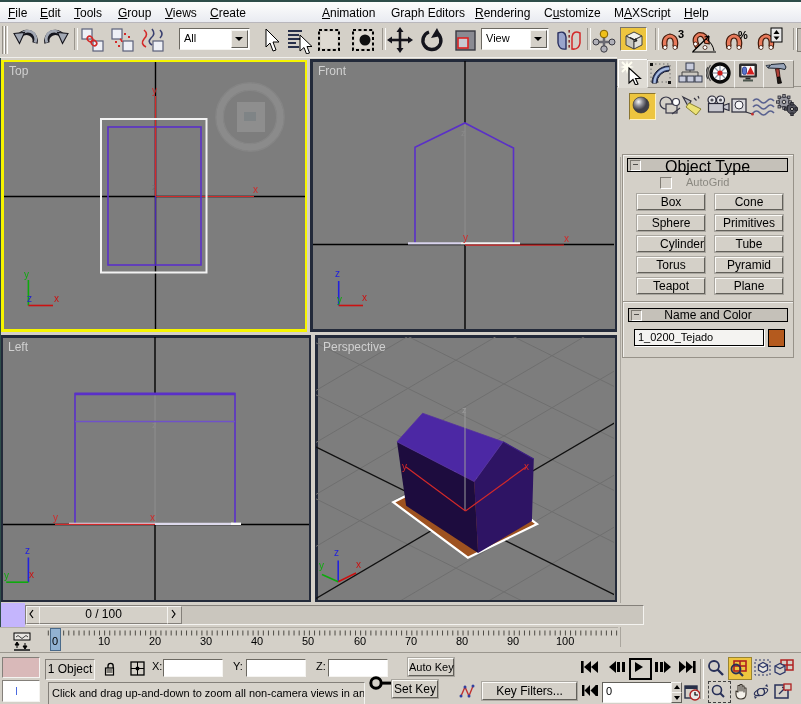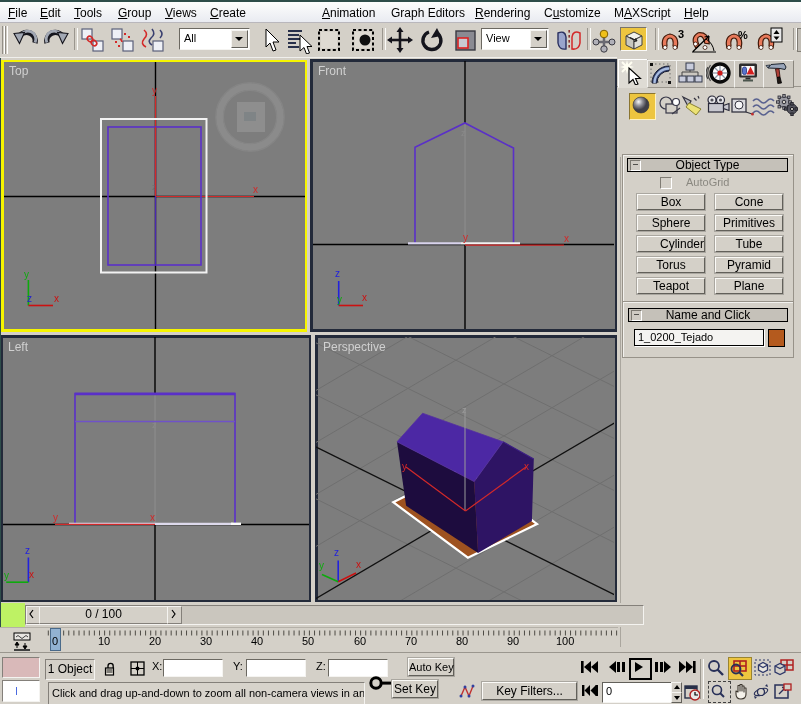--- a/index.html
+++ b/index.html
@@ -1,18 +1,18 @@
 <!DOCTYPE html>
 <html><head>
 <meta charset="utf-8">
 <style>
 html,body{margin:0;padding:0;}
 body{width:801px;height:704px;overflow:hidden;background:#d4d0c8;
   font-family:"Liberation Sans",sans-serif;}
-#root{position:relative;width:801px;height:704px;background:#bef264;}
+#root{position:relative;width:801px;height:704px;background:#c4b5fd;}
 .a{position:absolute;}
 .txt{font-size:11px;color:#000;white-space:nowrap;}
 .vp{position:absolute;background:#7d7d7d;}
 .vplabel{position:absolute;font-size:12px;color:#d0d0d0;white-space:nowrap;}
 .btn{position:absolute;background:#d4d0c8;border:1px solid;
   border-color:#fbfaf7 #62605a #62605a #fbfaf7;box-shadow:0 0 0 1px #aaa7a0;
   font-size:12px;color:#000;text-align:center;line-height:14px;}
 .sunk{position:absolute;background:#fff;border:1px solid;
   border-color:#6b6861 #f5f4f1 #f5f4f1 #6b6861;}
 .combo{position:absolute;background:#e6e4df;border:1px solid #000;}
@@ -456,39 +456,39 @@
           </g>
       </g>
       <circle cx="9" cy="9" r="1.8" fill="#d4d0c8" stroke="#2a2a32"></circle>
       <circle cx="17" cy="16" r="1.6" fill="#d4d0c8" stroke="#1a1a22"></circle>
     </svg>
 
 
     <div class="a" style="left:5px;top:97px;width:170px;height:146px;border:1px solid #979289;box-shadow:1px 1px 0 #f2f1ee inset;"></div>
     <div class="a" style="left:10px;top:101px;width:159px;height:12px;background:#c5c1b9;border:1px solid #000;">
       <div class="a" style="left:2px;top:1px;width:9px;height:9px;background:#cfcbc3;border:1px solid;border-color:#7d7a72 #fff #fff #7d7a72;font-size:9px;line-height:7px;text-align:center;">–</div>
-      <div class="txt" style="position:absolute;left:0;right:0;top:-1px;text-align:center;font-size:12px;">Object Type</div>
+      <div class="txt" style="position:absolute;left:0;right:0;top:-1px;text-align:center;font-size:16px;">Object Type</div>
     </div>
     <div class="a" style="left:43px;top:120px;width:10px;height:10px;background:#d4d0c8;border:1px solid;border-color:#807c74 #fff #fff #807c74;"></div>
     <div class="a txt" style="left:69px;top:119px;color:#8a8880;">AutoGrid</div>
     <div class="btn" style="left:20px;top:137px;width:66px;height:14px;">Box</div>
     <div class="btn" style="left:98px;top:137px;width:66px;height:14px;">Cone</div>
     <div class="btn" style="left:20px;top:158px;width:66px;height:14px;">Sphere</div>
     <div class="btn" style="left:98px;top:158px;width:66px;height:14px;">Primitives</div>
     <div class="btn" style="left:20px;top:179px;width:66px;height:14px;text-align:right;">Cylinder</div>
     <div class="btn" style="left:98px;top:179px;width:66px;height:14px;">Tube</div>
     <div class="btn" style="left:20px;top:200px;width:66px;height:14px;">Torus</div>
     <div class="btn" style="left:98px;top:200px;width:66px;height:14px;">Pyramid</div>
     <div class="btn" style="left:20px;top:221px;width:66px;height:14px;">Teapot</div>
     <div class="btn" style="left:98px;top:221px;width:66px;height:14px;">Plane</div>
 
     <div class="a" style="left:5px;top:244px;width:170px;height:55px;border:1px solid #979289;box-shadow:1px 1px 0 #f2f1ee inset;"></div>
     <div class="a" style="left:11px;top:251px;width:158px;height:12px;background:#c5c1b9;border:1px solid #000;">
       <div class="a" style="left:2px;top:1px;width:9px;height:9px;background:#cfcbc3;border:1px solid;border-color:#7d7a72 #fff #fff #7d7a72;font-size:9px;line-height:7px;text-align:center;">–</div>
-      <div class="txt" style="position:absolute;left:0;right:0;top:-1px;text-align:center;font-size:12px;">Name and Click</div>
+      <div class="txt" style="position:absolute;left:0;right:0;top:-1px;text-align:center;font-size:12px;">Name and Color</div>
     </div>
     <div class="a" style="left:17px;top:272px;width:128px;height:15px;background:#f4f3f1;border:1px solid #000;box-shadow:1px 1px 0 #fff;">
       <div class="txt" style="position:absolute;left:3px;top:1px;">1_0200_Tejado</div>
     </div>
     <div class="a" style="left:151px;top:272px;width:15px;height:16px;background:#b45a1e;border:1px solid #000;"></div>
     <div class="a" style="left:3px;top:100px;width:1px;height:490px;background:#aaa69e;"></div>
   </div>
 
   <div class="a" id="timeslider" style="left:0;top:603px;width:618px;height:24px;background:#d4d0c8;margin-left:25px;">
     <div class="a" style="left:0;top:2px;width:617px;height:18px;background:#cac6be;border:1px solid;border-color:#84807a #f4f3f0 #f4f3f0 #84807a;"></div>

